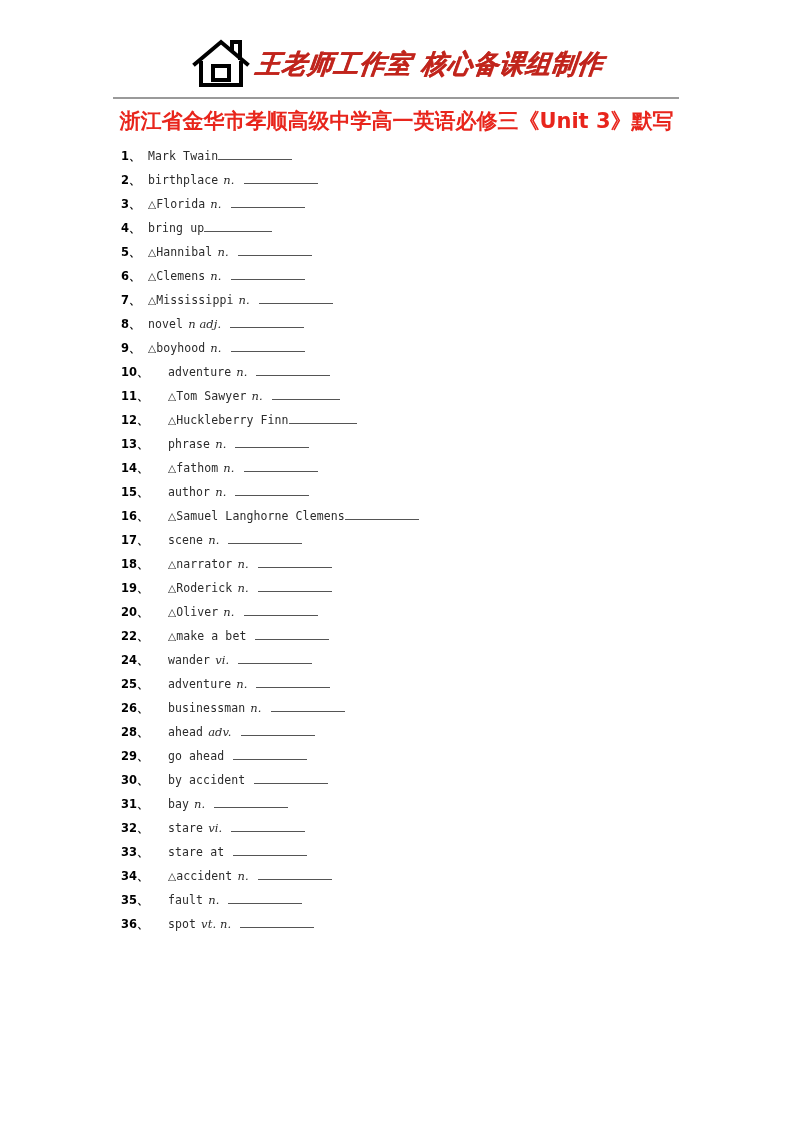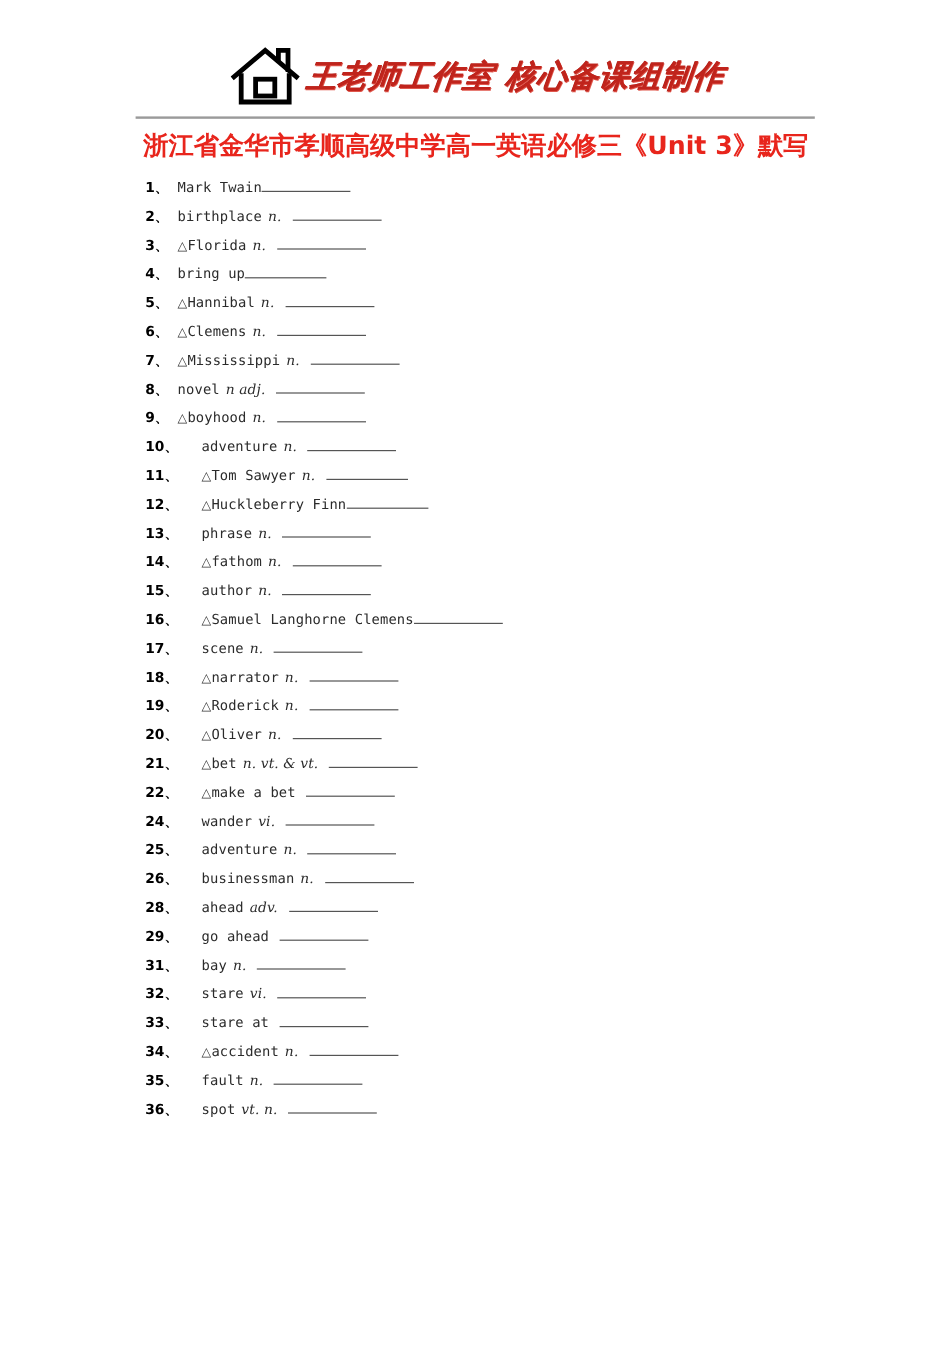--- a/index.html
+++ b/index.html
@@ -225,24 +225,20 @@
     </div>
     <div class="word-row wide">
       <span class="row-num">19、</span>
       <span class="row-body"><span class="tri">△</span><span>Roderick</span><span class="gap-sm"></span><span class="pos">n.</span><span class="gap-md"></span><span class="blank w3"></span></span>
     </div>
     <div class="word-row wide">
       <span class="row-num">20、</span>
       <span class="row-body"><span class="tri">△</span><span>Oliver</span><span class="gap-sm"></span><span class="pos">n.</span><span class="gap-md"></span><span class="blank w3"></span></span>
     </div>
     <div class="word-row wide">
-      <span class="row-num">21、</span>
-      <span class="row-body"><span class="tri">△</span><span>bet</span><span class="gap-sm"></span><span class="pos">n.   vt. &amp; vt.</span><span class="gap-md"></span><span class="blank w3"></span></span>
-    </div>
-    <div class="word-row wide">
       <span class="row-num">22、</span>
       <span class="row-body"><span class="tri">△</span><span>make a bet</span><span class="gap-md"></span><span class="blank w3"></span></span>
     </div>
     <div class="word-row wide">
       <span class="row-num">24、</span>
       <span class="row-body"><span>wander</span><span class="gap-sm"></span><span class="pos">vi.</span><span class="gap-md"></span><span class="blank w3"></span></span>
     </div>
     <div class="word-row wide">
       <span class="row-num">25、</span>
       <span class="row-body"><span>adventure</span><span class="gap-sm"></span><span class="pos">n.</span><span class="gap-md"></span><span class="blank w3"></span></span>
@@ -253,20 +249,24 @@
     </div>
     <div class="word-row wide">
       <span class="row-num">28、</span>
       <span class="row-body"><span>ahead</span><span class="gap-sm"></span><span class="pos">adv.</span><span class="gap-md"></span><span class="blank w3"></span></span>
     </div>
     <div class="word-row wide">
       <span class="row-num">29、</span>
       <span class="row-body"><span>go ahead</span><span class="gap-md"></span><span class="blank w3"></span></span>
     </div>
     <div class="word-row wide">
+      <span class="row-num">30、</span>
+      <span class="row-body"><span>by accident</span><span class="gap-md"></span><span class="blank w3"></span></span>
+    </div>
+    <div class="word-row wide">
       <span class="row-num">31、</span>
       <span class="row-body"><span>bay</span><span class="gap-sm"></span><span class="pos">n.</span><span class="gap-md"></span><span class="blank w3"></span></span>
     </div>
     <div class="word-row wide">
       <span class="row-num">32、</span>
       <span class="row-body"><span>stare</span><span class="gap-sm"></span><span class="pos">vi.</span><span class="gap-md"></span><span class="blank w3"></span></span>
     </div>
     <div class="word-row wide">
       <span class="row-num">33、</span>
       <span class="row-body"><span>stare at</span><span class="gap-md"></span><span class="blank w3"></span></span>

